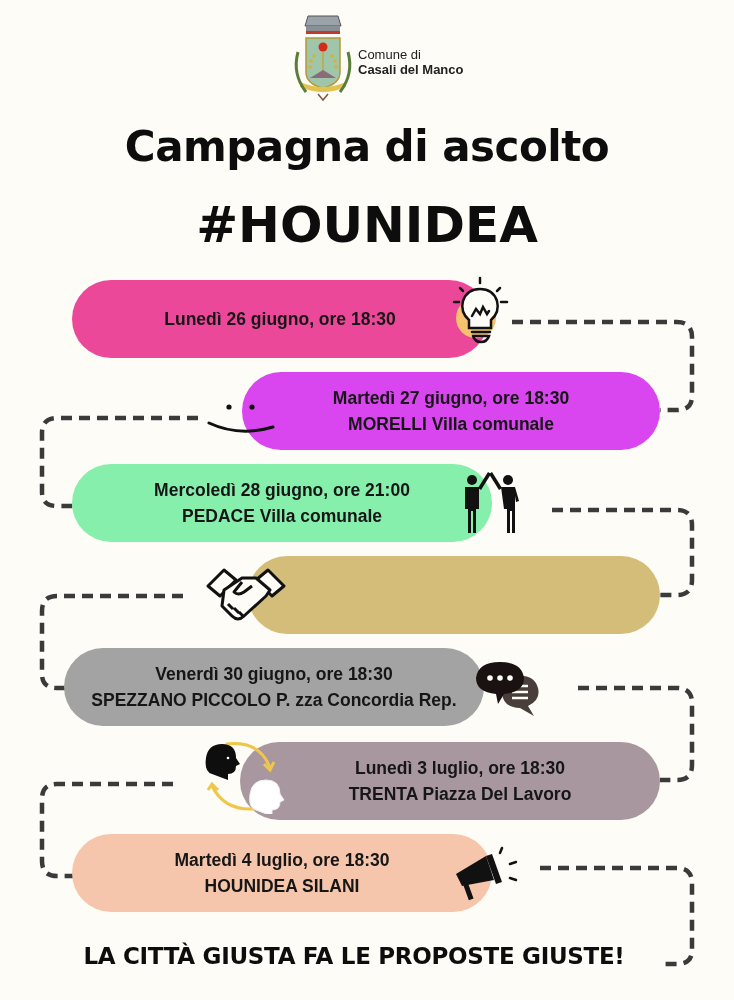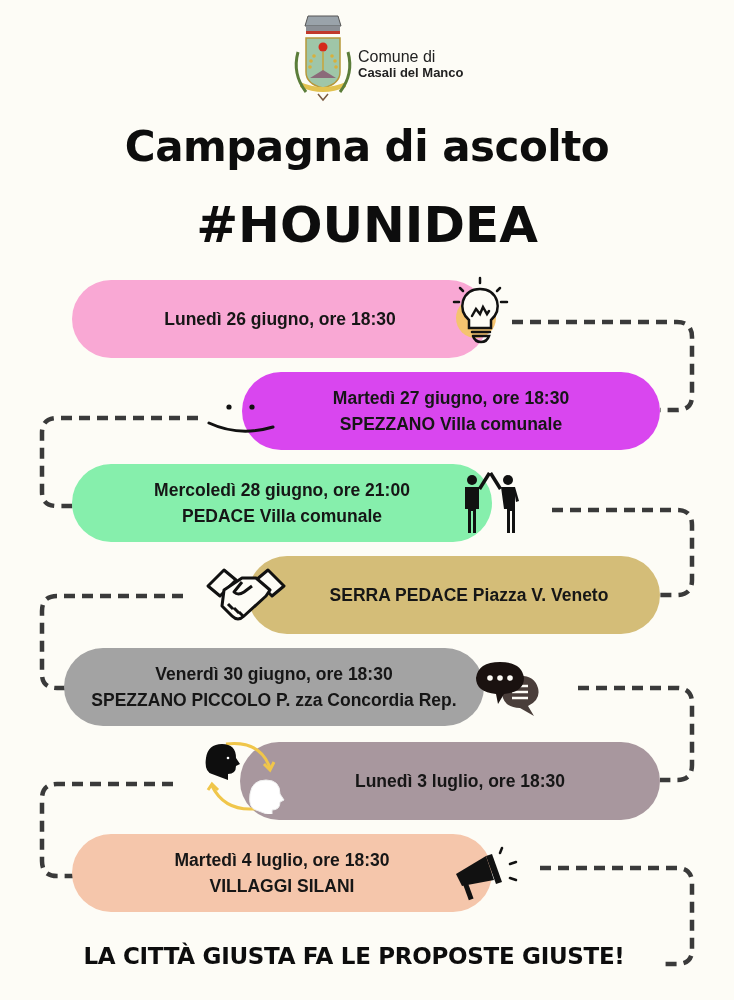--- a/index.html
+++ b/index.html
@@ -6,21 +6,21 @@
     body {
       width: 734px; height: 1000px; position: relative; overflow: hidden;
       background: #fdfcf6;
       font-family: "Liberation Sans", sans-serif;
       color: #111;
     }
     .abs { position: absolute; }
     
     .logo-crest { left: 290px; top: 12px; width: 66px; height: 96px; }
     .logo-text { left: 358px; top: 48px; line-height: 1.15; }
-    .logo-line1 { font-size: 16px; color: #222; display: block; }
+    .logo-line1 { font-size: 13px; color: #222; display: block; }
     .logo-line2 { font-size: 13px; font-weight: bold; color: #222; display: block; }
     
     .title {
       left: 0; width: 734px; text-align: center;
       font-family: "DejaVu Sans", sans-serif; font-weight: bold; color: #0d0d0d;
       letter-spacing: -0.5px;
     }
     .title-1 { top: 122px; font-size: 42px; }
     .title-2 { top: 196px; font-size: 50px; letter-spacing: 0px; }
     
@@ -81,50 +81,50 @@
     <path d="M512 322 H677 Q692 322 692 337 V396 Q692 410 677 410 H660"></path>
     <path d="M198 418 H57 Q42 418 42 433 V492 Q42 506 57 506 H74"></path>
     <path d="M552 510 H677 Q692 510 692 525 V580 Q692 595 677 595 H660"></path>
     <path d="M183 596 H57 Q42 596 42 611 V674 Q42 688 57 688 H74"></path>
     <path d="M578 688 H677 Q692 688 692 703 V765 Q692 780 677 780 H660"></path>
     <path d="M173 784 H57 Q42 784 42 799 V861 Q42 876 57 876 H74"></path>
     <path d="M540 868 H677 Q692 868 692 883 V950 Q692 964 677 964 H662"></path>
   </g>
 </svg>
 
-<div class="pill" style="left: 72px; top: 280px; width: 416px; background: #f9a8d4;">
+<div class="pill" style="left: 72px; top: 280px; width: 416px; background: #ec4899;">
   <span>Lunedì 26 giugno, ore 18:30</span>
 </div>
 
 <div class="pill" style="left: 242px; top: 372px; width: 418px; background: #d946ef;">
   <span>Martedì 27 giugno, ore 18:30</span>
-  <span>SPEZZANO Villa comunale</span>
+  <span>MORELLI Villa comunale</span>
 </div>
 
 <div class="pill" style="left: 72px; top: 464px; width: 420px; background: #86efac;">
   <span>Mercoledì 28 giugno, ore 21:00</span>
   <span>PEDACE Villa comunale</span>
 </div>
 
 <div class="pill" style="left: 248px; top: 556px; width: 412px; background: rgb(212, 189, 120);">
-  <span style="padding-left:30px">SERRA PEDACE Piazza V. Veneto</span>
 </div>
 
 <div class="pill" style="left: 64px; top: 648px; width: 420px; background: #a3a3a3;">
   <span>Venerdì 30 giugno, ore 18:30</span>
   <span>SPEZZANO PICCOLO P. zza Concordia Rep.</span>
 </div>
 
 <div class="pill" style="left: 240px; top: 742px; width: 420px; background: rgb(168, 151, 158);">
   <span style="padding-left:20px">Lunedì 3 luglio, ore 18:30</span>
+  <span style="padding-left:20px">TRENTA Piazza Del Lavoro</span>
 </div>
 
 <div class="pill" style="left: 72px; top: 834px; width: 420px; background: rgb(245, 198, 171);">
   <span>Martedì 4 luglio, ore 18:30</span>
-  <span>VILLAGGI SILANI</span>
+  <span>HOUNIDEA SILANI</span>
 </div>
 
 <div class="icon" style="left:452px; top:276px;">
   <svg width="60" height="70" viewBox="0 0 60 70">
     <circle cx="24" cy="42" r="20" fill="#f5c36f"></circle>
     <g stroke="#111" stroke-width="2.5" fill="none" stroke-linecap="round">
       <path d="M17 44 q-9 -8 -6 -19 q4 -12 17 -12 q13 0 17 12 q3 11 -6 19 v8 h-22 z" fill="#fdfcf6"></path>
       <path d="M20 40 l4 -7 l4 5 l3 -7 l4 7 l2 -3"></path>
       <line x1="20" y1="56" x2="38" y2="56"></line>
       <path d="M21 60 h16 q-2 6 -8 6 q-6 0 -8 -6"></path>

